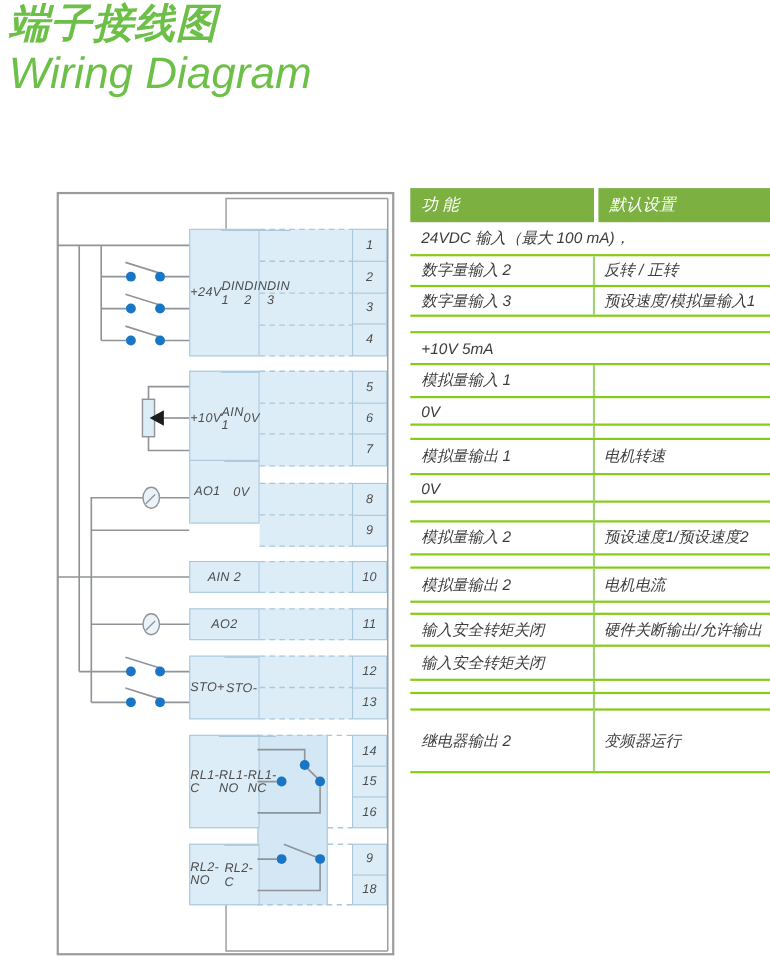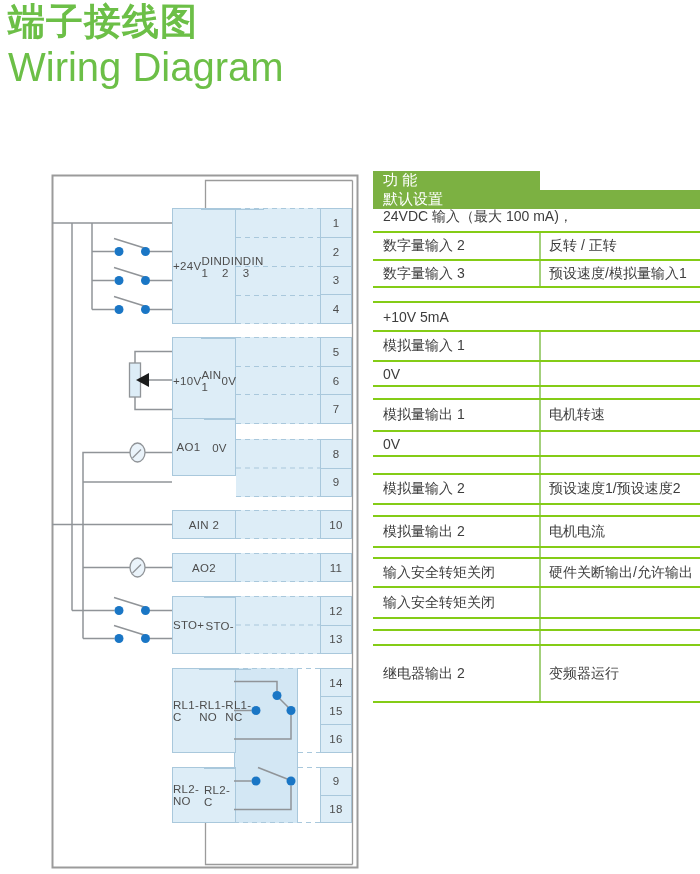--- a/index.html
+++ b/index.html
@@ -1,36 +1,36 @@
 <!DOCTYPE html>
 <html><head>
 <meta charset="utf-8">
 <style>
   html,body{margin:0;padding:0;background:#fff;}
   #stage{position:relative;width:700px;height:874px;background:#fff;overflow:hidden;
-         font-family:"Liberation Sans","DejaVu Sans",sans-serif;}
+         font-family:"Liberation Sans","DejaVu Sans",sans-serif;font-style:italic;}
   
   #title{position:absolute;left:8px;top:0px;color:#6cbf47;line-height:1.18;}
   #title .zh{font-size:37px;font-weight:700;letter-spacing:1px;}
   #title .en{font-size:40px;font-weight:500;}
   
   .tblock{position:absolute;width:64px;background:#ddedf7;border:1px solid #a9c8dc;
           box-sizing:border-box;display:flex;z-index:3;}
   .nblock{position:absolute;width:32px;background:#ddedf7;border:1px solid #a9c8dc;
           box-sizing:border-box;display:flex;flex-direction:column;z-index:3;}
   .tcell{flex:1;display:flex;align-items:center;justify-content:center;
          border-top:1px solid #a9c8dc;font-size:11.5px;color:#4d4d4d;letter-spacing:.3px;}
   .tcell:first-child{border-top:none;}
   .mfill{position:absolute;left:236px;width:84px;background:#ddedf7;z-index:1;}
   #relaybox{position:absolute;left:234px;top:668px;width:64px;height:155px;background:#d3e7f4;
             border-left:1px solid #a9c8dc;border-right:1px solid #a9c8dc;box-sizing:border-box;z-index:2;}
   #wires{position:absolute;left:0;top:0;z-index:5;pointer-events:none;}
   
   #ftable{position:absolute;left:373px;top:171px;width:327px;z-index:4;font-size:14px;color:#3d3d3d;}
-  #thead{display:flex;height:31px;flex-direction:column;}
+  #thead{display:flex;height:31px;}
   .hcell{background:#7cb142;color:#fff;font-size:15px;display:flex;align-items:center;
          padding-left:10px;box-sizing:border-box;}
   .hcell.h1{width:167px;margin-right:4px;}
   .hcell.h2{flex:1;}
   .trow{display:flex;border-bottom:2px solid #84cc16;box-sizing:border-box;}
   .tl{width:168px;padding-left:10px;display:flex;align-items:center;box-sizing:border-box;
       border-right:2px solid #a3d07b;}
   .trc{flex:1;padding-left:8px;display:flex;align-items:center;box-sizing:border-box;}
   .tspan{flex:1;padding-left:10px;display:flex;align-items:center;box-sizing:border-box;}
 </style>

